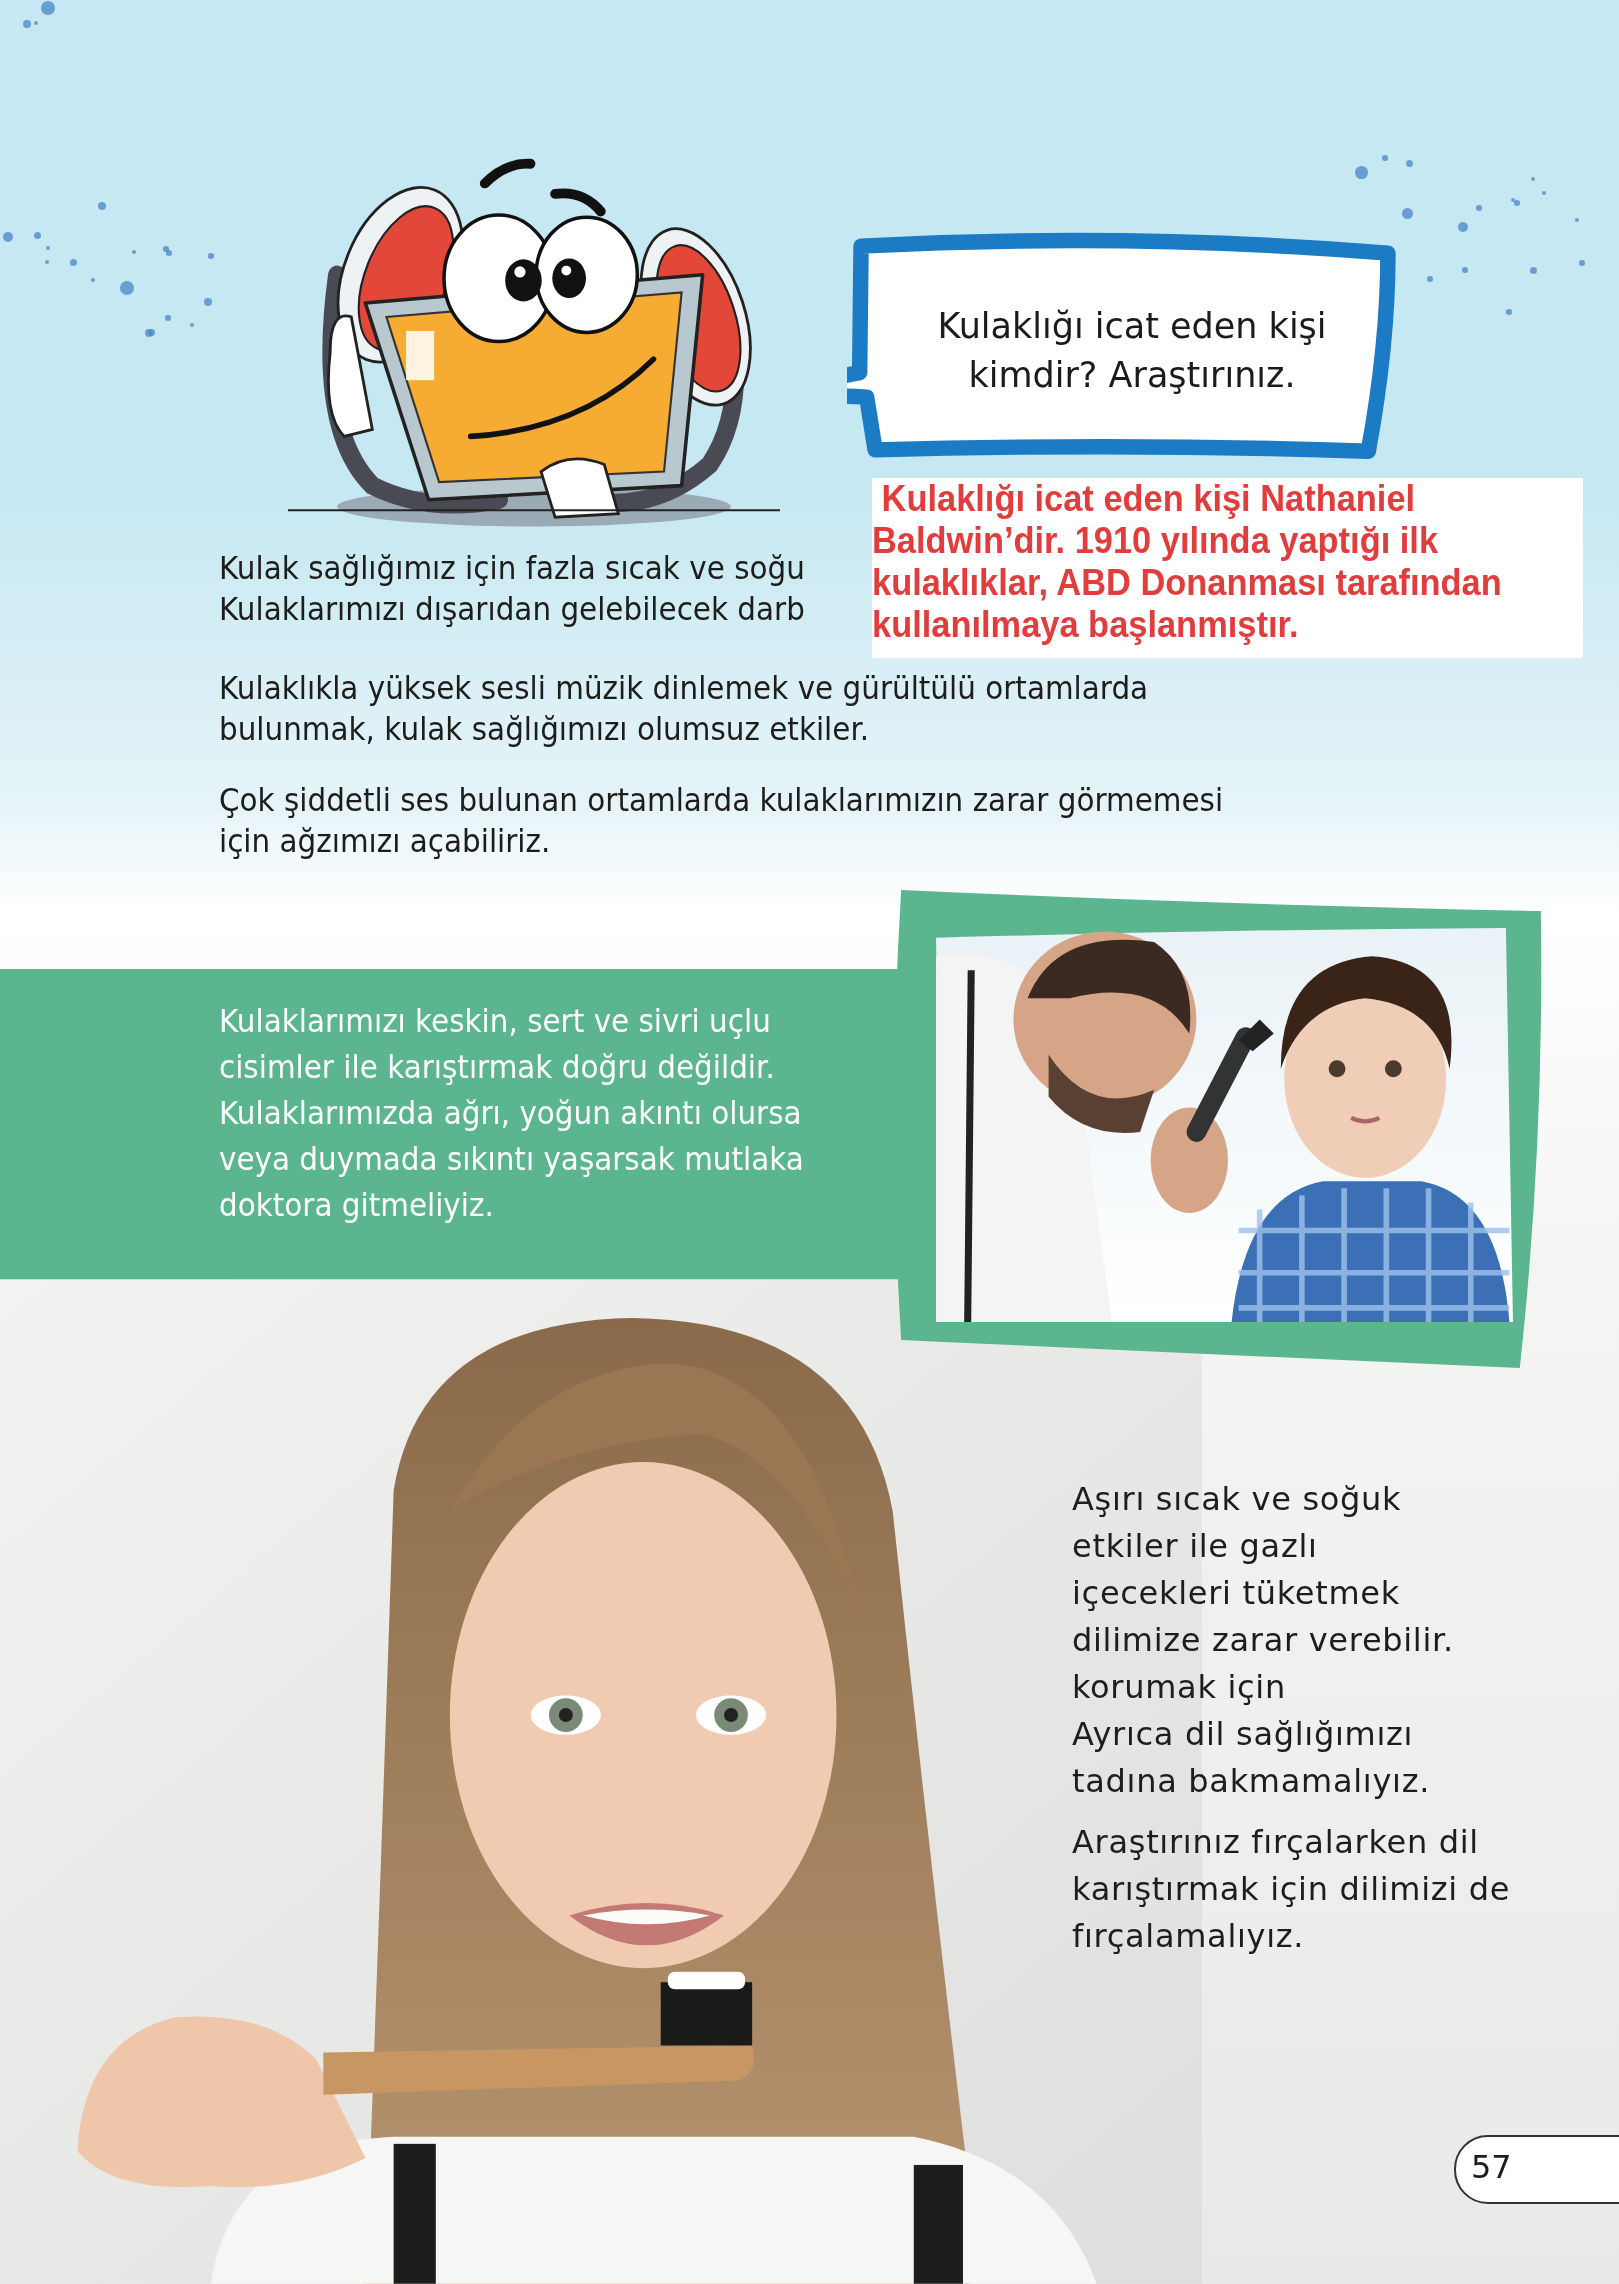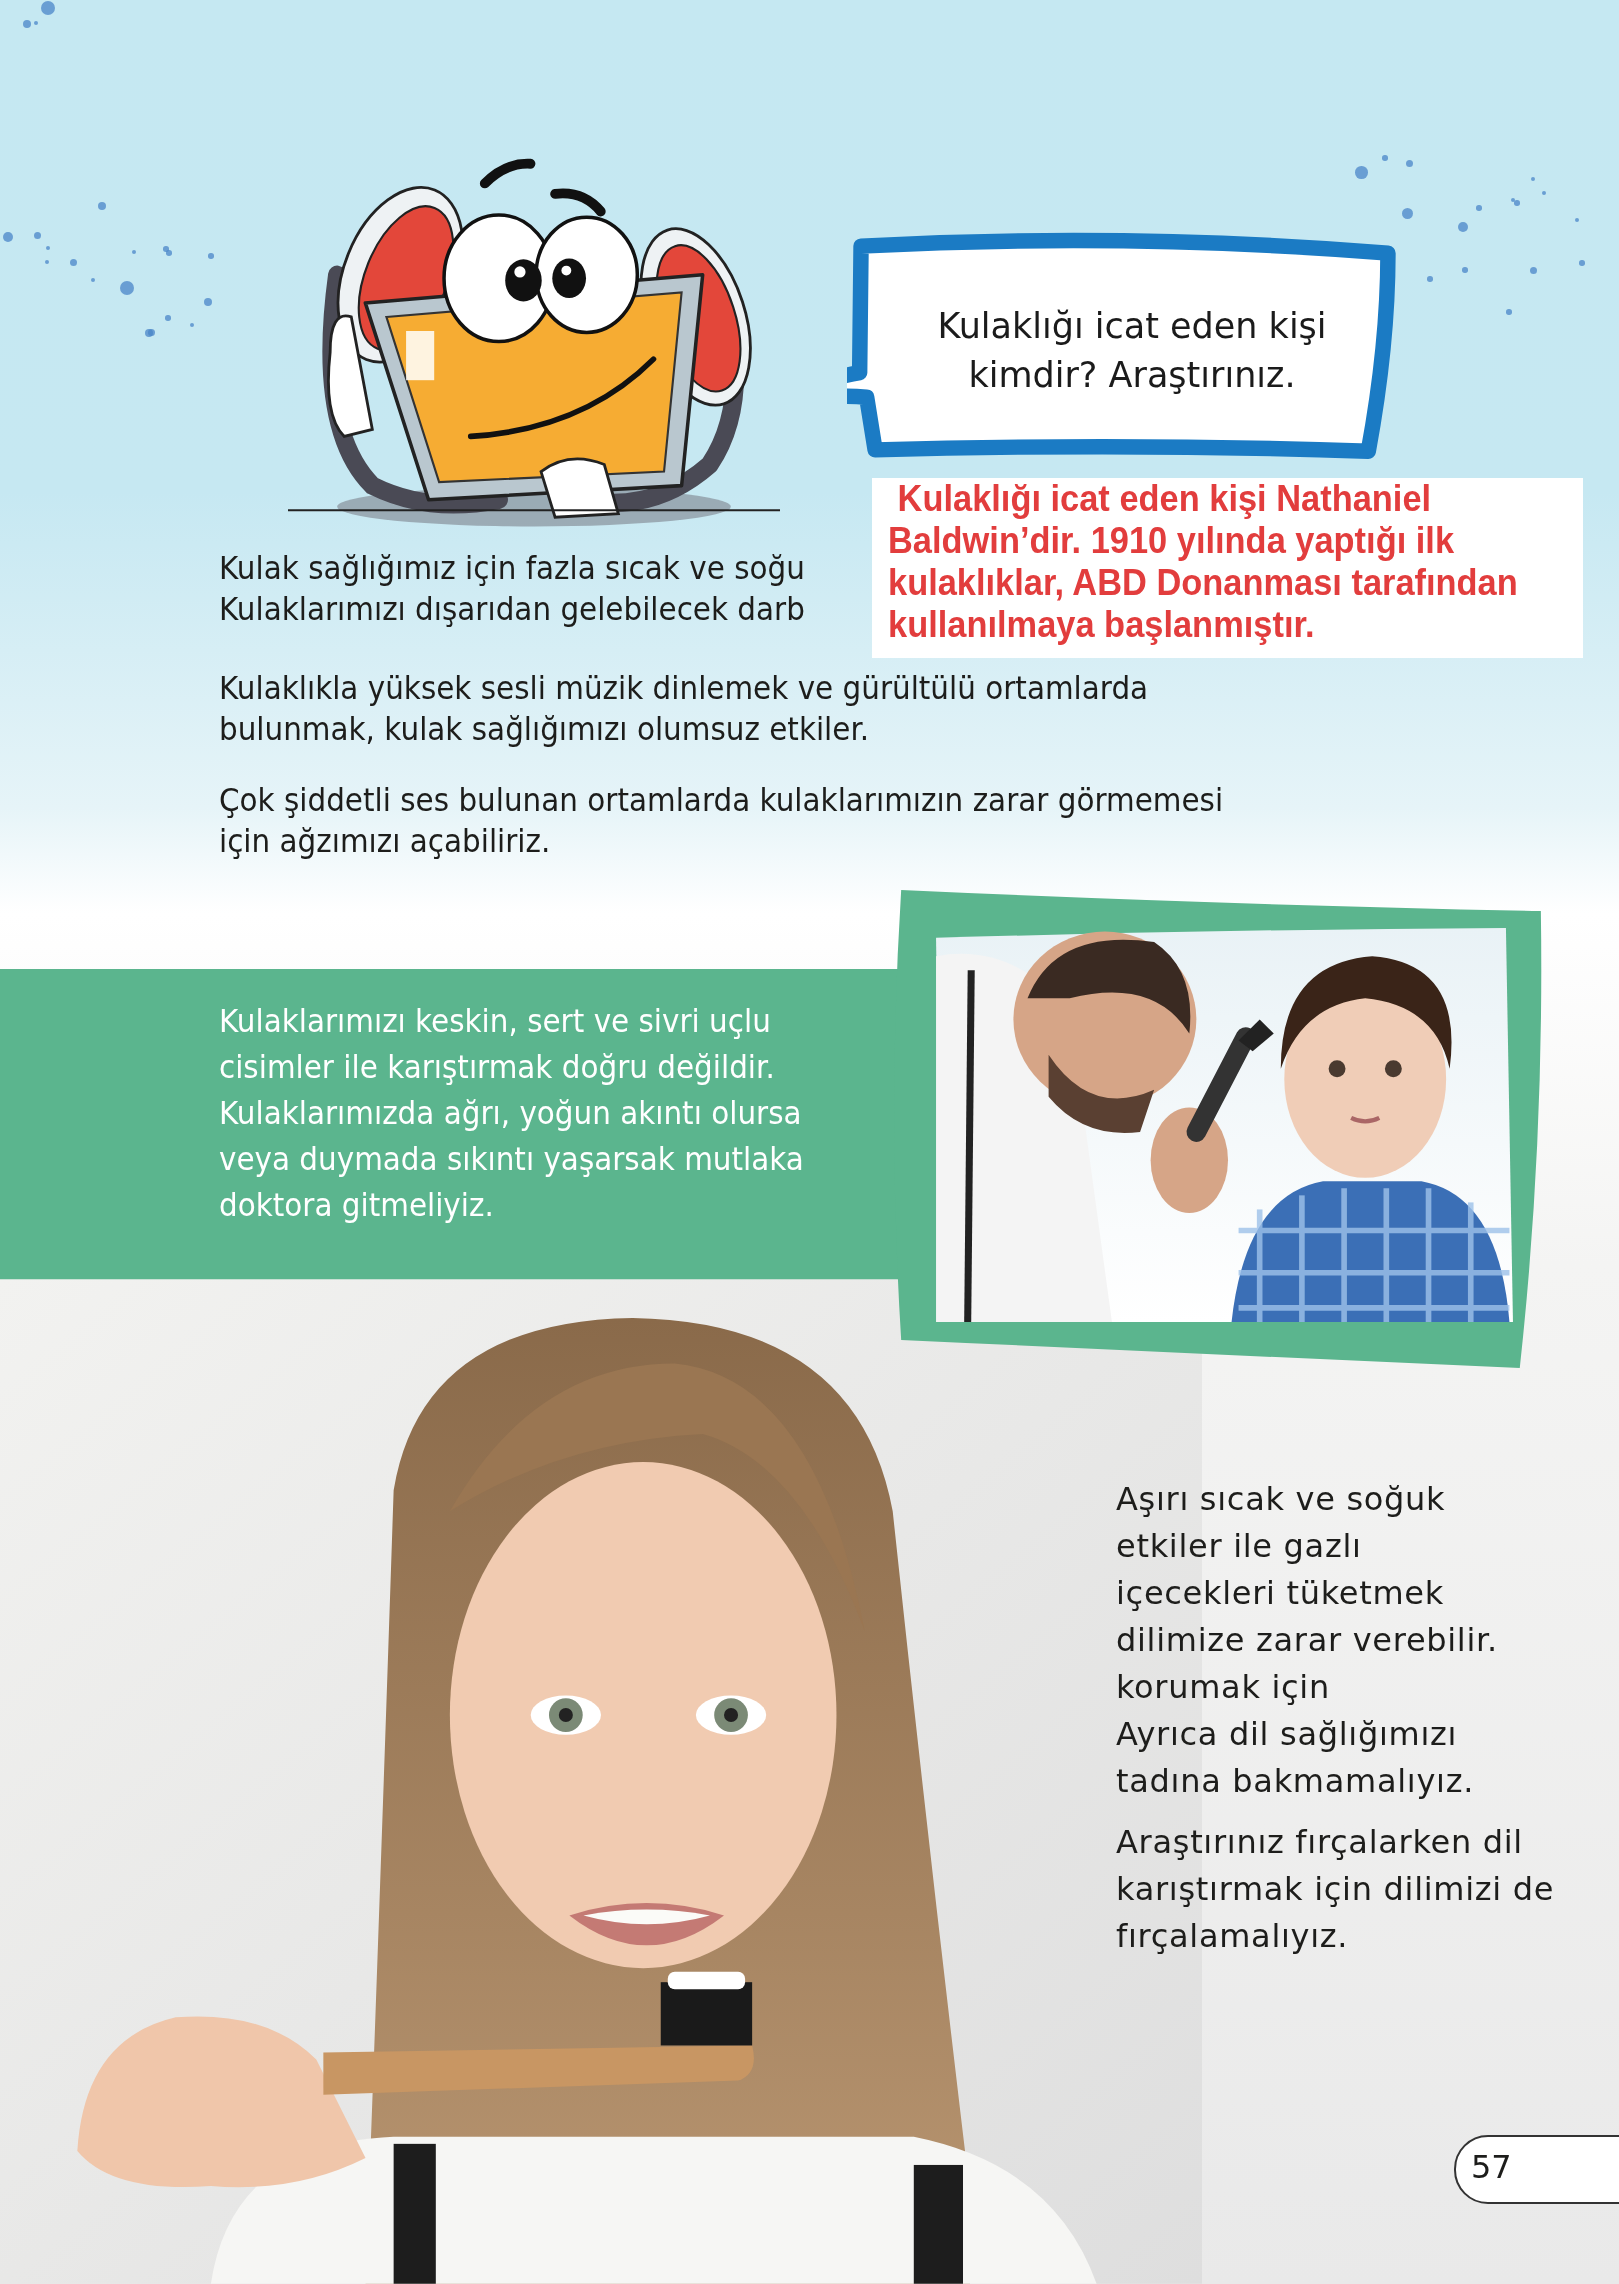--- a/index.html
+++ b/index.html
@@ -20,21 +20,21 @@
   #bubble { left:847px; top:232px; width:555px; height:232px; }
   #bubble-text {
     left:886px; top:302px; width:492px; text-align:center;
     font-family:"DejaVu Sans", sans-serif; font-size:35px; line-height:49px; color:#1b1b1b;
   }
 
   
   #answer {
     left:872px; top:478px; width:711px; height:180px; background:#ffffff;
     font-family:"Liberation Sans", sans-serif; font-weight:bold; font-size:37px;
-    line-height:42px; color:#e23d3d; padding:0 0 0 16px; box-sizing:border-box;
+    line-height:42px; color:#e23d3d; padding:0 0 0 0; box-sizing:border-box;
   }
   #answer .line { display:block; white-space:nowrap; transform:scaleX(0.93); transform-origin:left; }
 
   
   .para {
     position:absolute; left:219px; font-size:32px; line-height:41px; color:#1d1d1b;
     font-family:"DejaVu Sans", sans-serif; transform:scaleX(0.92); transform-origin:left;
   }
   .para .line { display:block; white-space:nowrap; }
 
@@ -50,21 +50,20 @@
   #photo-frame { left:887px; top:890px; width:661px; height:478px; }
   #doctor-photo { left:929px; top:928px; width:591px; height:394px; overflow:hidden; }
 
   
   #girl-photo { left:0; top:1279px; width:1202px; height:1005px; overflow:hidden; }
 
   
   #right-text {
     left:1072px; top:1476px; font-size:32px; line-height:47px; color:#1d1d1b;
     letter-spacing:0.7px;
-    margin-left:44px;
   }
   #right-text .line { display:block; white-space:nowrap; }
   #right-text .gap { height:14px; }
 
   
   #page-tab {
     left:1454px; top:2135px; width:183px; height:69px; background:#ffffff;
     border:2.1px solid #333; border-radius:34px 0 0 34px; box-sizing:border-box;
   }
   #page-num {

